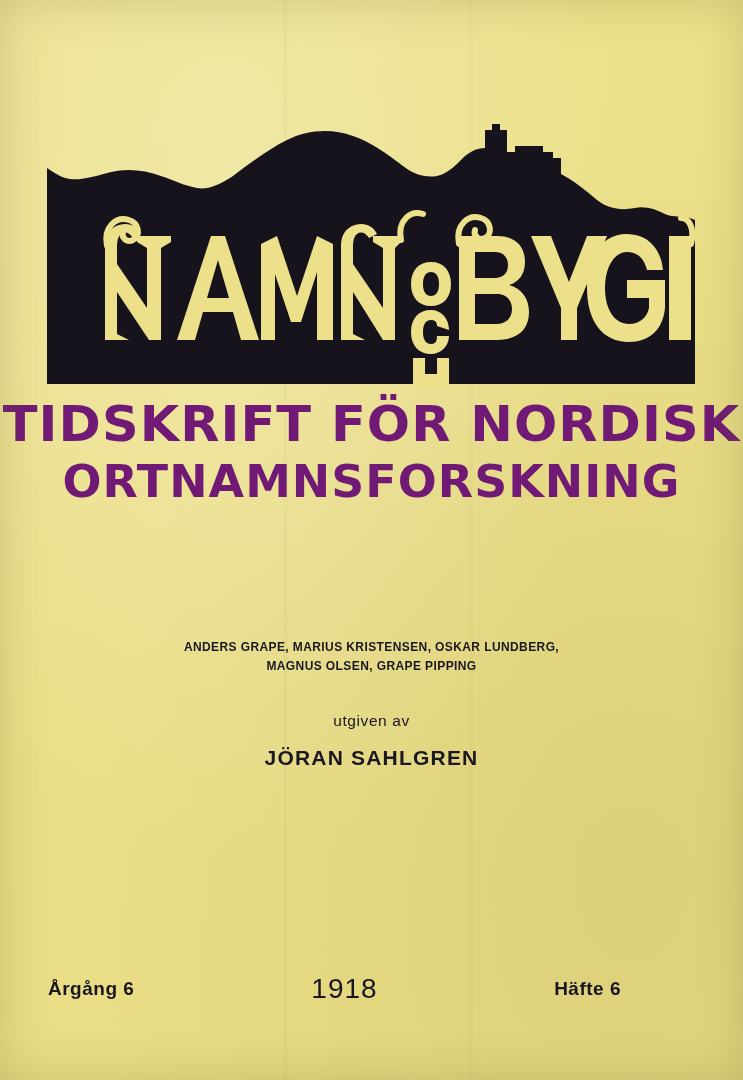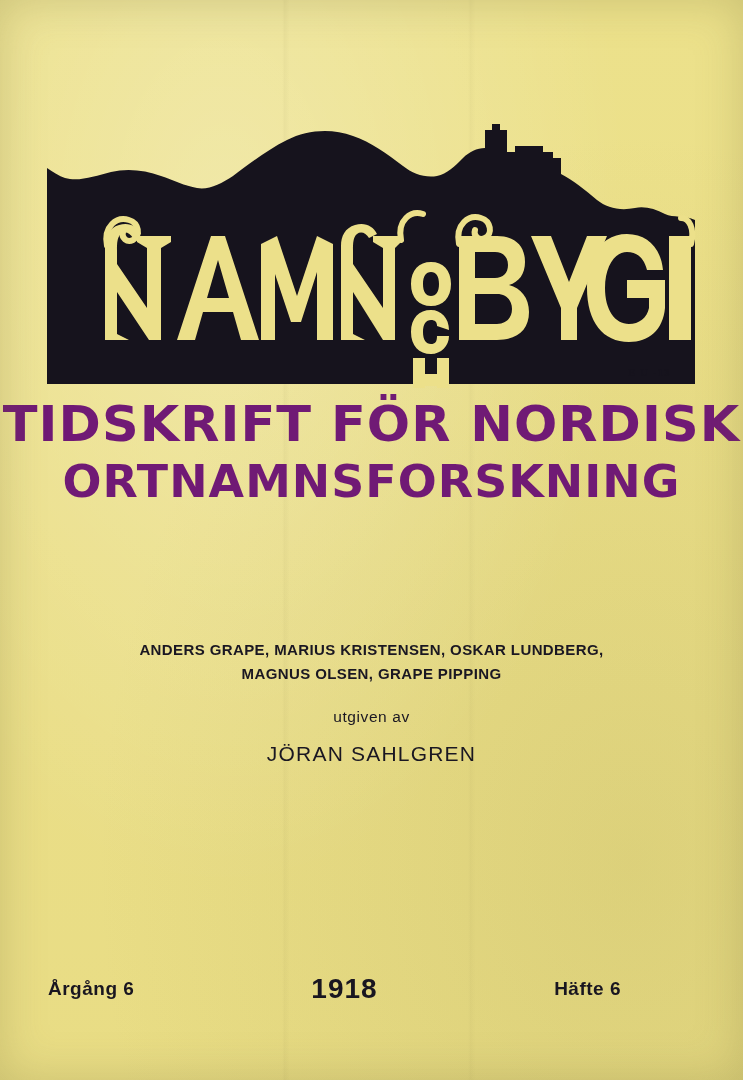--- a/index.html
+++ b/index.html
@@ -91,35 +91,35 @@
     text-align: center;
     color: #1a1722;
   }
   .credits .lead {
     font-size: 15.5px;
     letter-spacing: 0.6px;
     font-weight: 500;
   }
   .credits .names {
     margin-top: 20px;
-    font-size: 15px;
+    font-size: 12px;
     font-weight: 700;
     letter-spacing: 0.4px;
     line-height: 1.6;
   }
   .credits .utgiven {
-    margin-top: 22px;
+    margin-top: 36px;
     font-size: 15.5px;
     letter-spacing: 0.6px;
     font-weight: 500;
   }
   .credits .editor {
     margin-top: 16px;
     font-size: 21px;
-    font-weight: 400;
+    font-weight: 700;
     letter-spacing: 1.2px;
   }
 
   
   .footer {
     position: absolute;
     left: 0;
     top: 978px;
     width: 669px;
     height: 30px;
@@ -133,21 +133,21 @@
     font-weight: 700;
     letter-spacing: 0.5px;
   }
   .footer-year {
     position: absolute;
     left: 0;
     right: 0;
     top: -5px;
     text-align: center;
     font-size: 28px;
-    font-weight: 700;
+    font-weight: 400;
     letter-spacing: 1px;
     padding-left: 20px;
   }
   .footer-issue {
     position: absolute;
     right: 48px;
     top: 0;
     font-size: 19px;
     font-weight: 700;
     letter-spacing: 0.5px;

